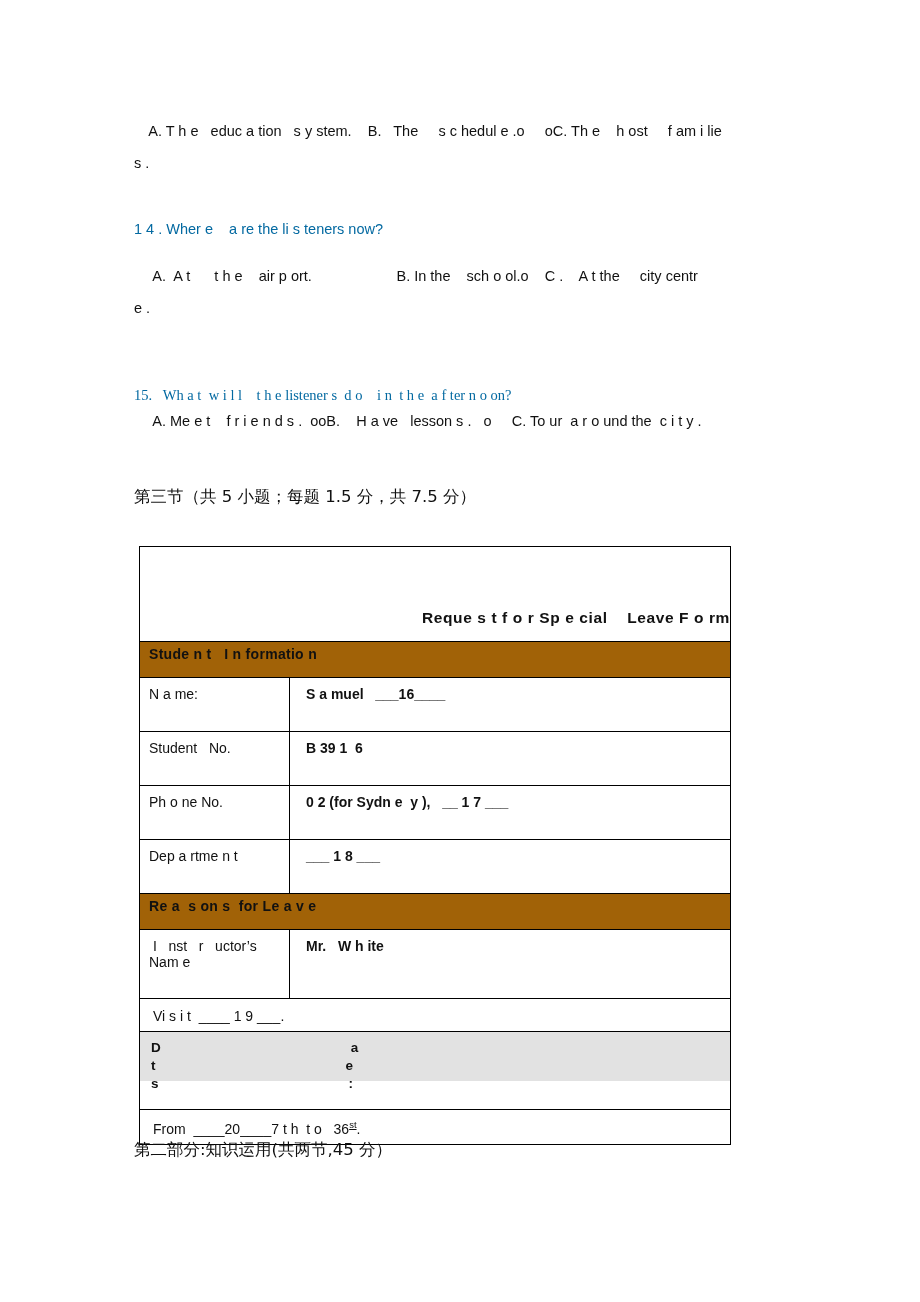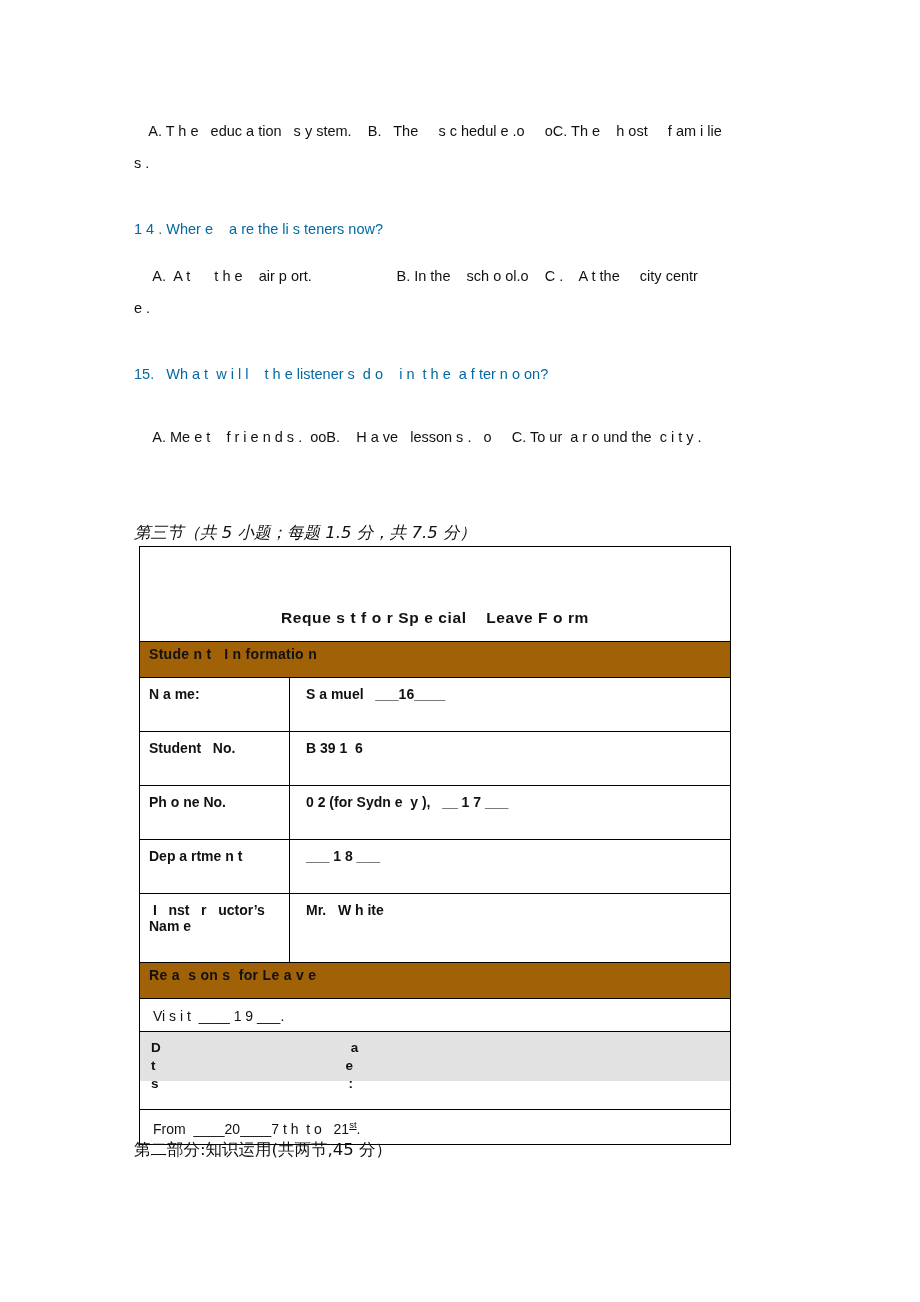--- a/index.html
+++ b/index.html
@@ -65,21 +65,21 @@
   }
   .form-table td {
     border: 1px solid #000;
     padding: 0;
     vertical-align: top;
     font-size: 14px;
     color: #111;
   }
   .ft-title-cell {
     height: 80px;
-    text-align: center;
+    text-align: right;
     vertical-align: bottom !important;
     padding-bottom: 14px !important;
   }
   .ft-title {
     font-weight: bold;
     font-size: 15.5px;
     letter-spacing: 0.6px;
     white-space: pre;
   }
   .ft-section {
@@ -90,21 +90,20 @@
     padding: 4px 0 4px 9px !important;
     white-space: pre;
     letter-spacing: 0.3px;
   }
   .ft-label {
     width: 150px;
     height: 39px;
     padding: 8px 0 6px 9px !important;
     white-space: pre;
     font-size: 14px;
-    font-weight: bold;
   }
   .ft-value {
     padding: 8px 0 6px 16px !important;
     white-space: pre;
     font-size: 14px;
     font-weight: bold;
   }
   .ft-tall { height: 54px; }
   .ft-full {
     padding: 9px 0 7px 13px !important;
@@ -141,24 +140,24 @@
 
 <div class="page">
 
   <div class="opts" style="left:141px; top:108px;">  A. T h e   educ a tion   s y stem.    B.   The     s c hedul e .ᴏ     ᴏC. Th e    h ost     f am i lie</div>
   <div class="wrapword" style="left:134px; top:155px;">s .</div>
 
   <div class="qline" style="left:134px; top:206px;">1 4 . Wher e    a re the li s teners now?</div>
   <div class="opts" style="left:141px; top:253px;">   A.  A t      t h e    air p ort.                     B. In the    sch o ol.ᴏ    C .    A t the     city centr</div>
   <div class="wrapword" style="left:134px; top:300px;">e .</div>
 
-  <div class="qline" style="left:134px; top:351px;">15.   Wh a t  w i l l    t h e listener s  d o    i n  t h e  a f ter n o on?</div>
-  <div class="opts" style="left:141px; top:414px;">   A. Me e t    f r i e n d s .  ᴏᴏB.    H a ve   lesson s .   ᴏ     C. To ur  a r o und the  c i t y .</div>
-
-  <div class="cn" style="left:134px; top:522px;font-style:italic;">第三节（共 5 小题；每题 1.5 分，共 7.5 分）</div>
+  <div class="qline" style="left:134px; top:372px;font-family:Liberation Serif, serif;">15.   Wh a t  w i l l    t h e listener s  d o    i n  t h e  a f ter n o on?</div>
+  <div class="opts" style="left:141px; top:398px;">   A. Me e t    f r i e n d s .  ᴏᴏB.    H a ve   lesson s .   ᴏ     C. To ur  a r o und the  c i t y .</div>
+
+  <div class="cn" style="left:134px; top:486px;">第三节（共 5 小题；每题 1.5 分，共 7.5 分）</div>
 
   <table class="form-table">
     <colgroup>
       <col style="width:150px">
       <col>
     </colgroup>
     <tbody>
       <tr>
         <td class="ft-title-cell" colspan="2">
           <span class="ft-title">Reque s t f o r Sp e cial    Leave F o rm</span>
@@ -177,37 +176,37 @@
       </tr>
       <tr>
         <td class="ft-label">Ph o ne No.</td>
         <td class="ft-value">0 2 (for Sydn e  y ),   __ 1 7 ___</td>
       </tr>
       <tr>
         <td class="ft-label">Dep a rtme n t</td>
         <td class="ft-value">___ 1 8 ___</td>
       </tr>
       <tr>
+        <td class="ft-section" colspan="2">Re a  s on s  for Le a v e</td>
+      </tr>
+      <tr>
         <td class="ft-label ft-tall"> I   nst   r   uctor’s
 Nam e</td>
         <td class="ft-value ft-tall">Mr.   W h ite</td>
-      </tr>
-      <tr>
-        <td class="ft-section" colspan="2">Re a  s on s  for Le a v e</td>
       </tr>
       <tr>
         <td class="ft-full" colspan="2">Vi s i t  ____ 1 9 ___.</td>
       </tr>
       <tr>
         <td class="ft-dates" colspan="2">
           <span class="dates-band"></span>
           <span class="dates-text">Dates:</span>
         </td>
       </tr>
       <tr>
-        <td class="ft-full" colspan="2"><span>From  ____20____7 t h  t o   21</span><span class="sup">st</span><span>.</span></td>
+        <td class="ft-full" colspan="2"><span>From  ____20____7 t h  t o   36</span><span class="sup">st</span><span>.</span></td>
       </tr>
     </tbody>
   </table>
 
   <div class="cn" style="left:134px; top:1139px;">第二部分:知识运用(共两节,45 分）</div>
 
 </div>
 
 </body></html>

